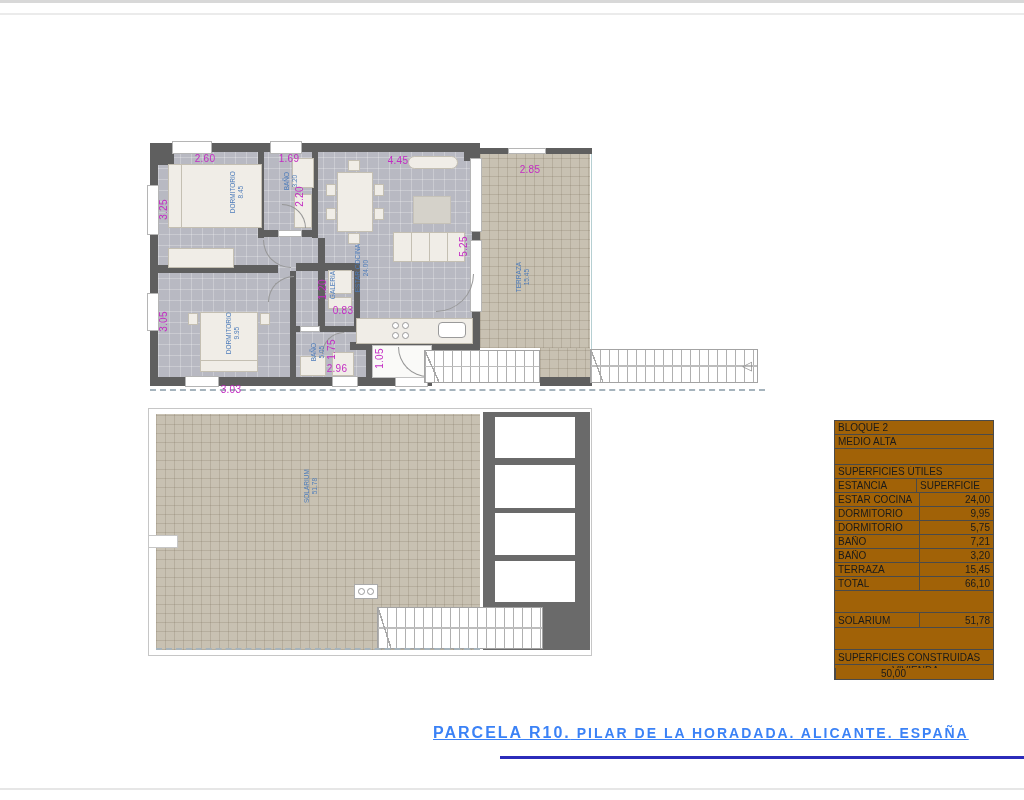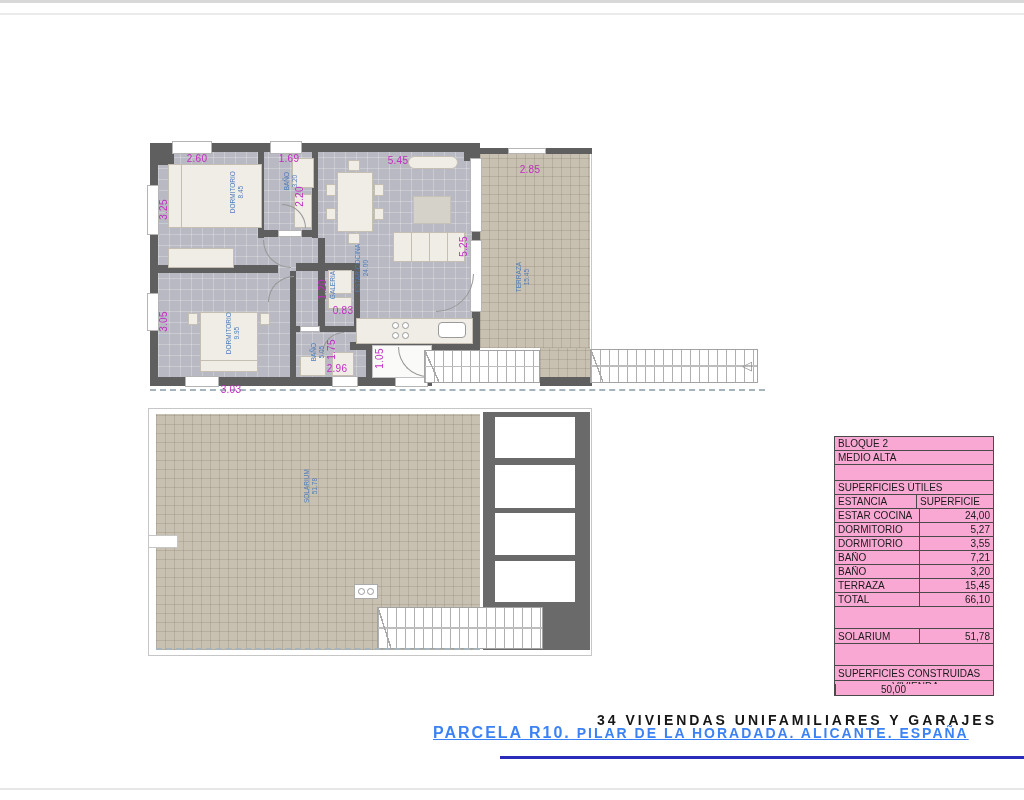--- a/index.html
+++ b/index.html
@@ -30,22 +30,22 @@
           color:#4d7cba;font-size:6.5px;line-height:1.25;text-align:center;}
   .rlabel span{display:block;}
   .struct{position:absolute;background:#6a6a6a;}
   .srect{position:absolute;background:#ffffff;}
   .outline{position:absolute;border:1px solid #c6c6c6;box-sizing:border-box;}
   .dash{position:absolute;border-top:2px dashed #a5b3bc;}
   .glass{position:absolute;border-left:1px solid #b6cfd2;}
   .circ{position:absolute;border:1px solid #999;border-radius:50%;background:#fff;box-sizing:border-box;}
   .arrow{position:absolute;color:#8f8f8f;font-size:13px;line-height:13px;}
   
-  .tbl{position:absolute;left:834px;top:420px;width:158px;background:#f9a8d4;border:1px solid #4a4a4a;
-       font-size:10px;color:#1a1a1a;margin-top:16px;}
+  .tbl{position:absolute;left:834px;top:420px;width:158px;background:#a16207;border:1px solid #4a4a4a;
+       font-size:10px;color:#1a1a1a;}
   .trow{display:flex;align-items:center;border-bottom:1px solid #4a4a4a;height:13px;box-sizing:content-box;}
   .trow:last-child{border-bottom:none;flex-direction:column;}
   .tl{flex:1;padding-left:3px;white-space:nowrap;overflow:hidden;}
   .tv{width:70px;align-self:stretch;border-left:1px solid #4a4a4a;display:flex;align-items:center;
       justify-content:flex-end;padding-right:3px;}
   .g15{height:15px;} .g21{height:21px;} .h14{height:14px;}
   
   .t1{position:absolute;left:597px;top:712px;font-size:14px;font-weight:bold;letter-spacing:3px;
       white-space:nowrap;color:#161616;}
   .t2{position:absolute;left:606px;top:730px;font-size:16px;font-weight:bold;letter-spacing:2px;
@@ -150,23 +150,23 @@
     <div class="arc" style="left:322px;top:332px;width:22px;height:22px;transform:rotate(90deg)"></div>
 
     <div class="stair" style="left:424px;top:350px;width:116px;height:33px"></div>
     <div class="diag" style="left:425px;top:351px;width:14px;height:31px"></div>
     <div class="stair" style="left:590px;top:349px;width:168px;height:34px"></div>
     <div class="diag" style="left:591px;top:350px;width:12px;height:32px"></div>
     <div class="arrow" style="left:742px;top:359px">◁</div>
 
     <div class="dash" style="left:150px;top:389px;width:615px"></div>
 
-    <div class="dim" style="left:180px;top:153px">2.60</div>
+    <div class="dim" style="left:188px;top:153px">2.60</div>
     <div class="dim" style="left:272px;top:153px">1.69</div>
-    <div class="dim" style="left:381px;top:155px">5.45</div>
+    <div class="dim" style="left:381px;top:155px">4.45</div>
     <div class="dim" style="left:513px;top:164px">2.85</div>
     <div class="dim dimv" style="left:146px;top:204px">3.25</div>
     <div class="dim dimv" style="left:282px;top:191px">2.20</div>
     <div class="dim dimv" style="left:446px;top:241px">5.25</div>
     <div class="dim dimv" style="left:305px;top:284px">1.20</div>
     <div class="dim" style="left:326px;top:305px">0.83</div>
     <div class="dim dimv" style="left:146px;top:316px">3.05</div>
     <div class="dim dimv" style="left:314px;top:344px">1.75</div>
     <div class="dim" style="left:320px;top:363px">2.96</div>
     <div class="dim" style="left:214px;top:384px">3.03</div>
@@ -241,25 +241,25 @@
     <div class="trow">
       <span class="tl">ESTANCIA</span>
       <span class="tv" style="justify-content:flex-start;padding-left:3px">SUPERFICIE</span>
     </div>
     <div class="trow">
       <span class="tl">ESTAR COCINA</span>
       <span class="tv">24,00</span>
     </div>
     <div class="trow">
       <span class="tl">DORMITORIO</span>
-      <span class="tv">5,27</span>
+      <span class="tv">9,95</span>
     </div>
     <div class="trow">
       <span class="tl">DORMITORIO</span>
-      <span class="tv">3,55</span>
+      <span class="tv">5,75</span>
     </div>
     <div class="trow">
       <span class="tl">BAÑO</span>
       <span class="tv">7,21</span>
     </div>
     <div class="trow">
       <span class="tl">BAÑO</span>
       <span class="tv">3,20</span>
     </div>
     <div class="trow">
@@ -278,19 +278,18 @@
     <div class="trow g21"></div>
     <div class="trow h14">
       <span class="tl">SUPERFICIES CONSTRUIDAS</span>
     </div>
     <div class="trow h14">
       <span class="tl">VIVIENDA</span>
       <span class="tv">50,00</span>
     </div>
   </div>
 
-  <div class="t1">34 VIVIENDAS UNIFAMILIARES Y GARAJES</div>
   <div class="rule"></div>
   <div class="t3">
     <span class="lead">PARCELA R10.</span><span class="rest"> PILAR DE LA HORADADA. ALICANTE. ESPAÑA</span>
   </div>
 
 </div>
 
 </body></html>

